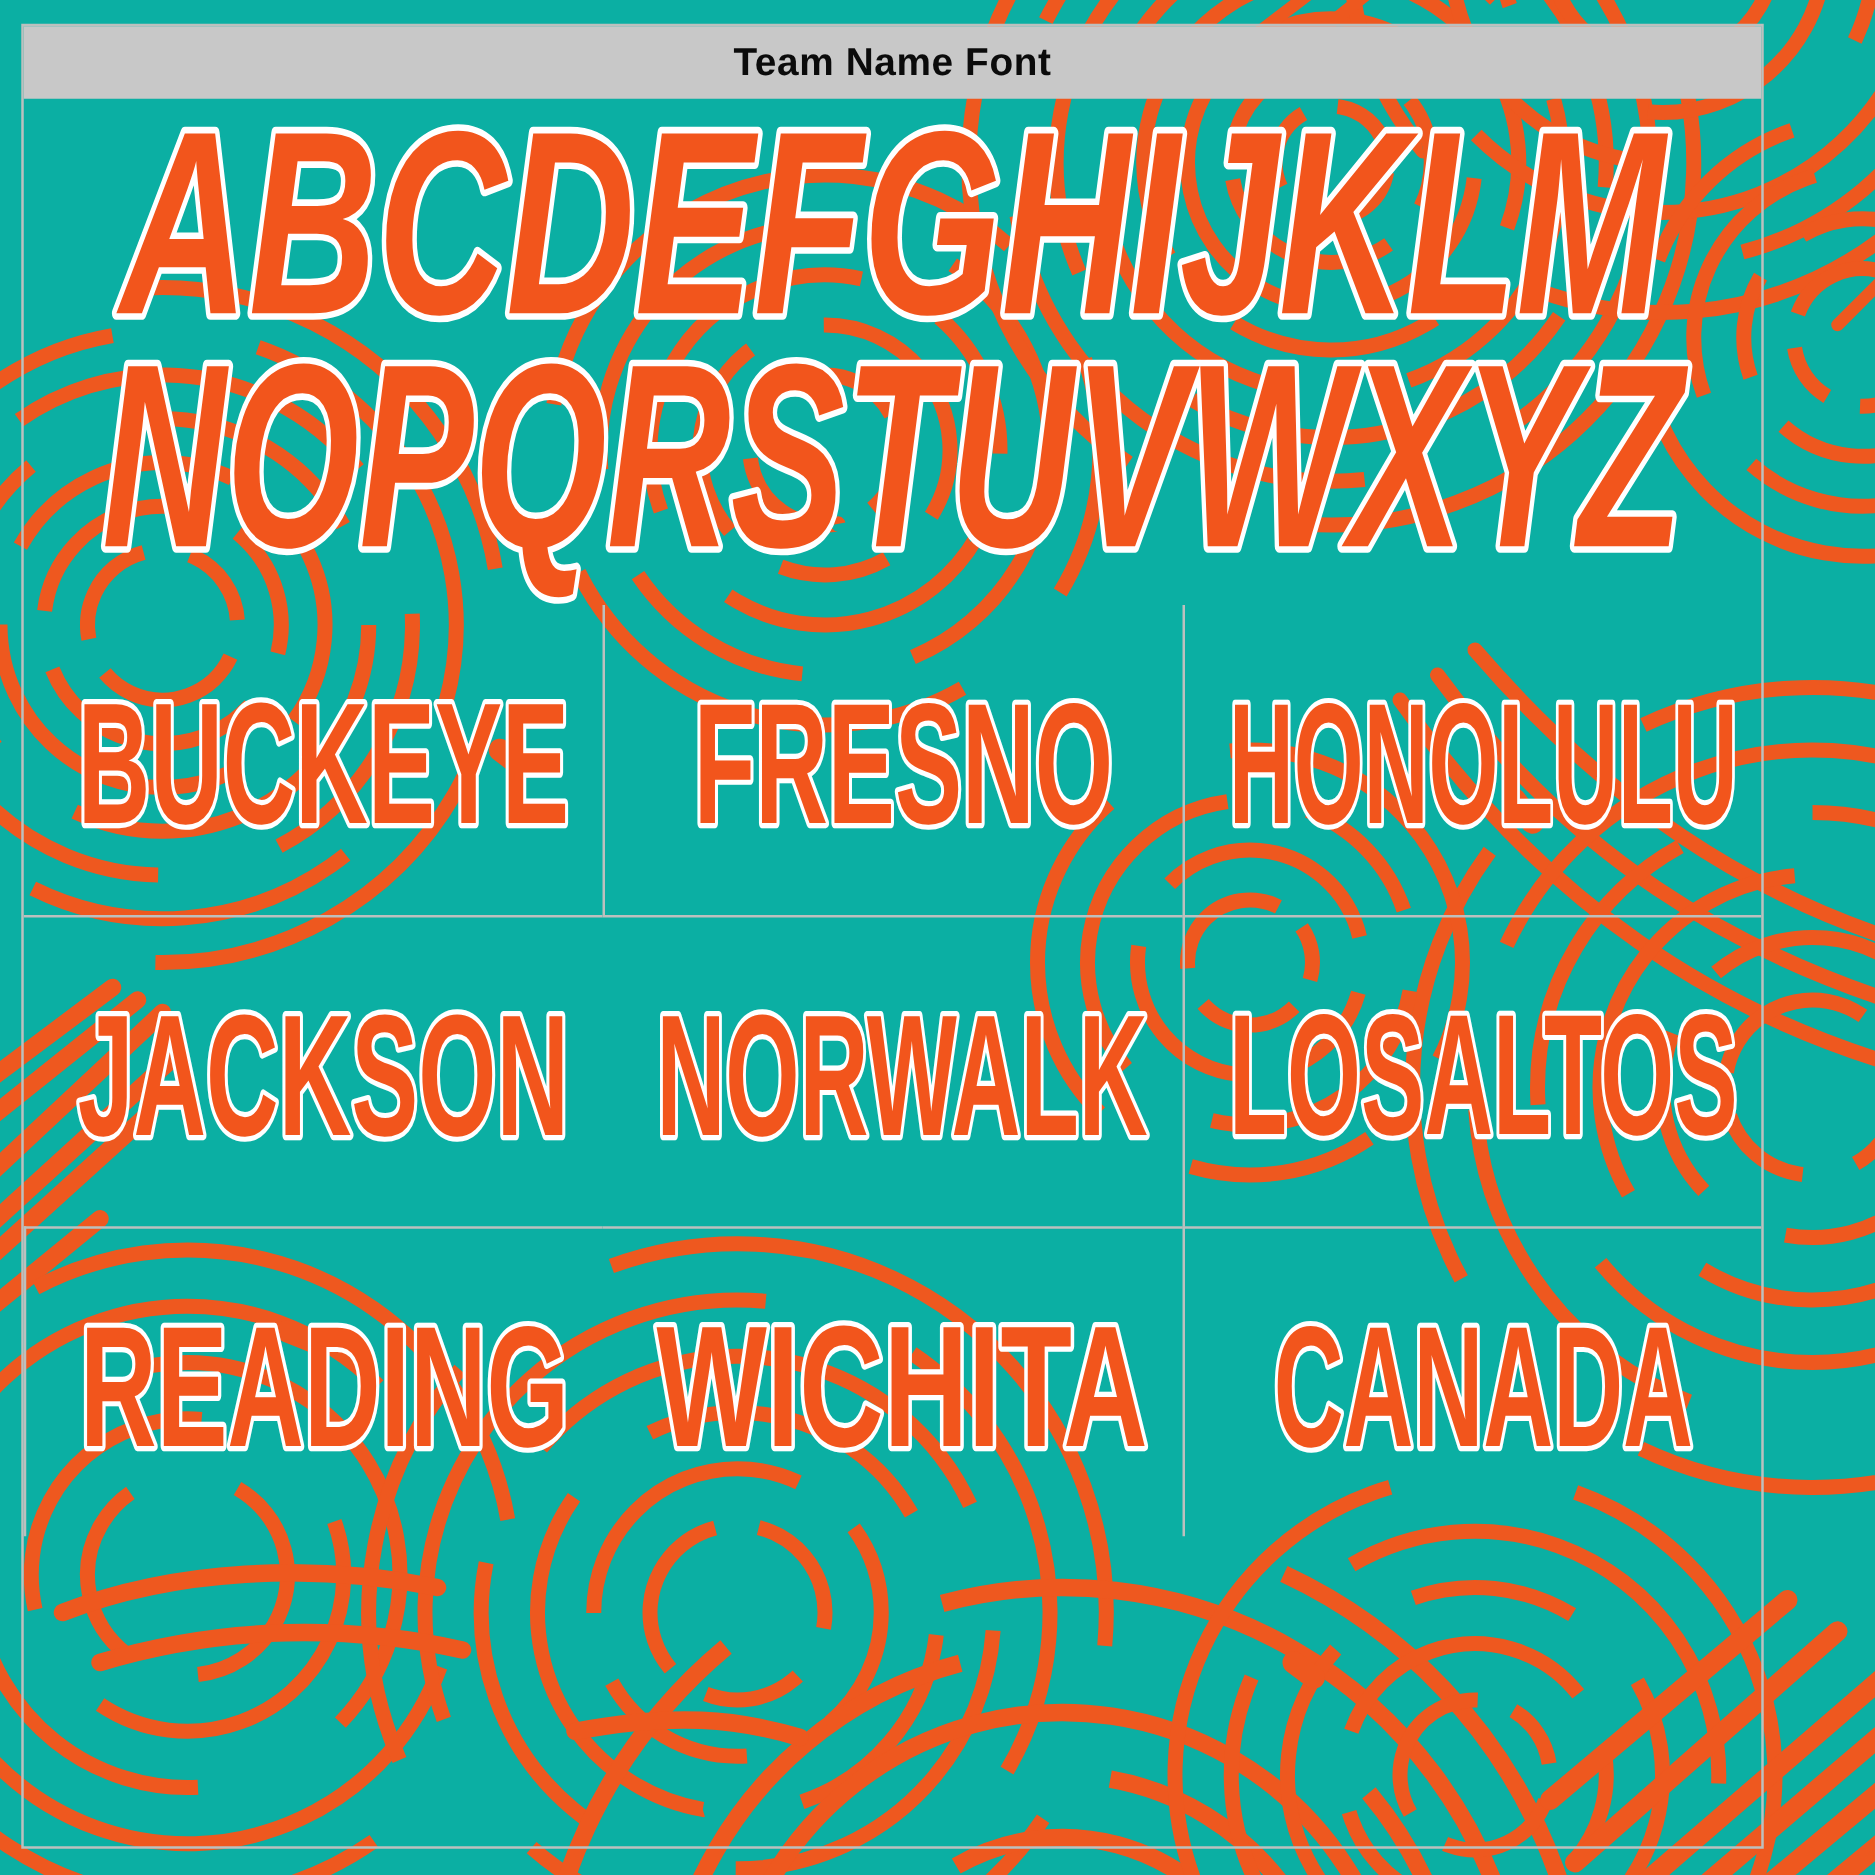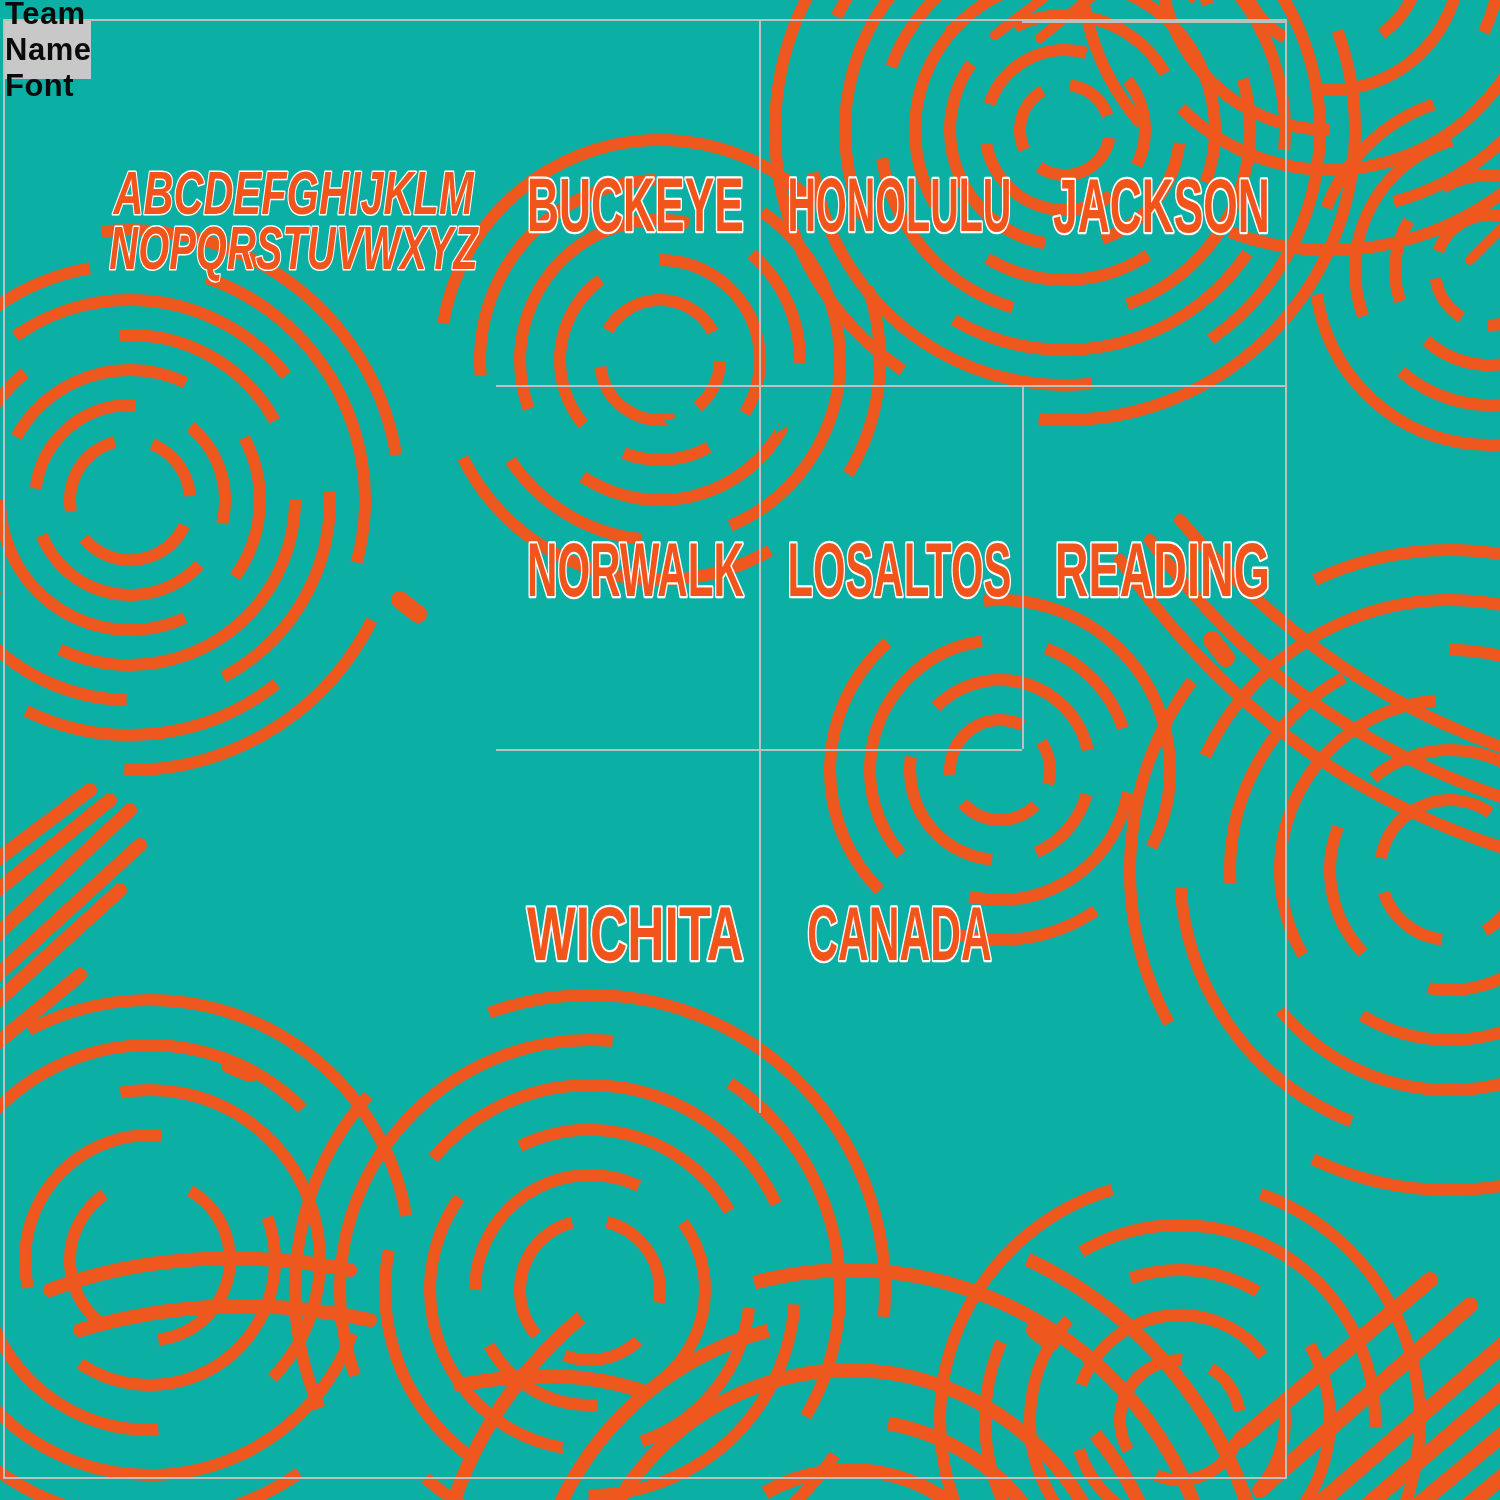--- a/index.html
+++ b/index.html
@@ -12,23 +12,23 @@
   .bg{position:absolute;inset:0;width:1500px;height:1500px;display:block;}
   .sw{stroke:var(--orange,#ee581f);fill:none;}
   .w10{stroke-width:10}.w12{stroke-width:12}.w14{stroke-width:14}.w16{stroke-width:16}.w18{stroke-width:18}
   .cap{stroke-linecap:round}
   .d1{stroke-dasharray:32 8 24 10 18 8;}
   .d2{stroke-dasharray:40 12 30 18;}
   .d3{stroke-dasharray:26 10 34 8 14 8;}
 
   
   .board{
-    position:absolute;left:3px;top:19px;width:1284px;height:1460px;
+    position:absolute;left:17px;top:19px;width:1394px;height:1460px;
     box-sizing:border-box;border:2px solid var(--border_gray,#bcc0be);
-    display:flex;flex-direction:row;
+    display:flex;flex-direction:column;
   }
   .bar{
     height:58px;flex:0 0 58px;background:var(--bar_gray,#c8c8c8);
     display:flex;align-items:center;justify-content:center;
   }
   .bar span{
     color:var(--header_text,#0b0b0b);font-size:31px;font-weight:700;letter-spacing:.5px;
   }
   .alpha{flex:0 0 405px;height:405px;font-style:italic;}
   .alpha svg{display:block;width:100%;height:100%;}
@@ -213,20 +213,25 @@
 
 
   <div class="grid">
     <div class="cell r0 c0">
       <svg viewBox="0 0 486 234" preserveAspectRatio="xMidYMid meet">
           <text class="jersey name" x="243" y="172" text-anchor="middle" lengthAdjust="spacingAndGlyphs" textLength="427">BUCKEYE</text>
         </svg>
     </div>
     <div class="cell r0">
       <svg viewBox="0 0 486 234" preserveAspectRatio="xMidYMid meet">
+          <text class="jersey name" x="243" y="172" text-anchor="middle" lengthAdjust="spacingAndGlyphs" textLength="366">FRESNO</text>
+        </svg>
+    </div>
+    <div class="cell r0">
+      <svg viewBox="0 0 486 234" preserveAspectRatio="xMidYMid meet">
           <text class="jersey name" x="243" y="172" text-anchor="middle" lengthAdjust="spacingAndGlyphs" textLength="444">HONOLULU</text>
         </svg>
     </div>
 
     <div class="cell c0">
       <svg viewBox="0 0 486 234" preserveAspectRatio="xMidYMid meet">
           <text class="jersey name" x="243" y="172" text-anchor="middle" lengthAdjust="spacingAndGlyphs" textLength="427">JACKSON</text>
         </svg>
     </div>
     <div class="cell c0">

